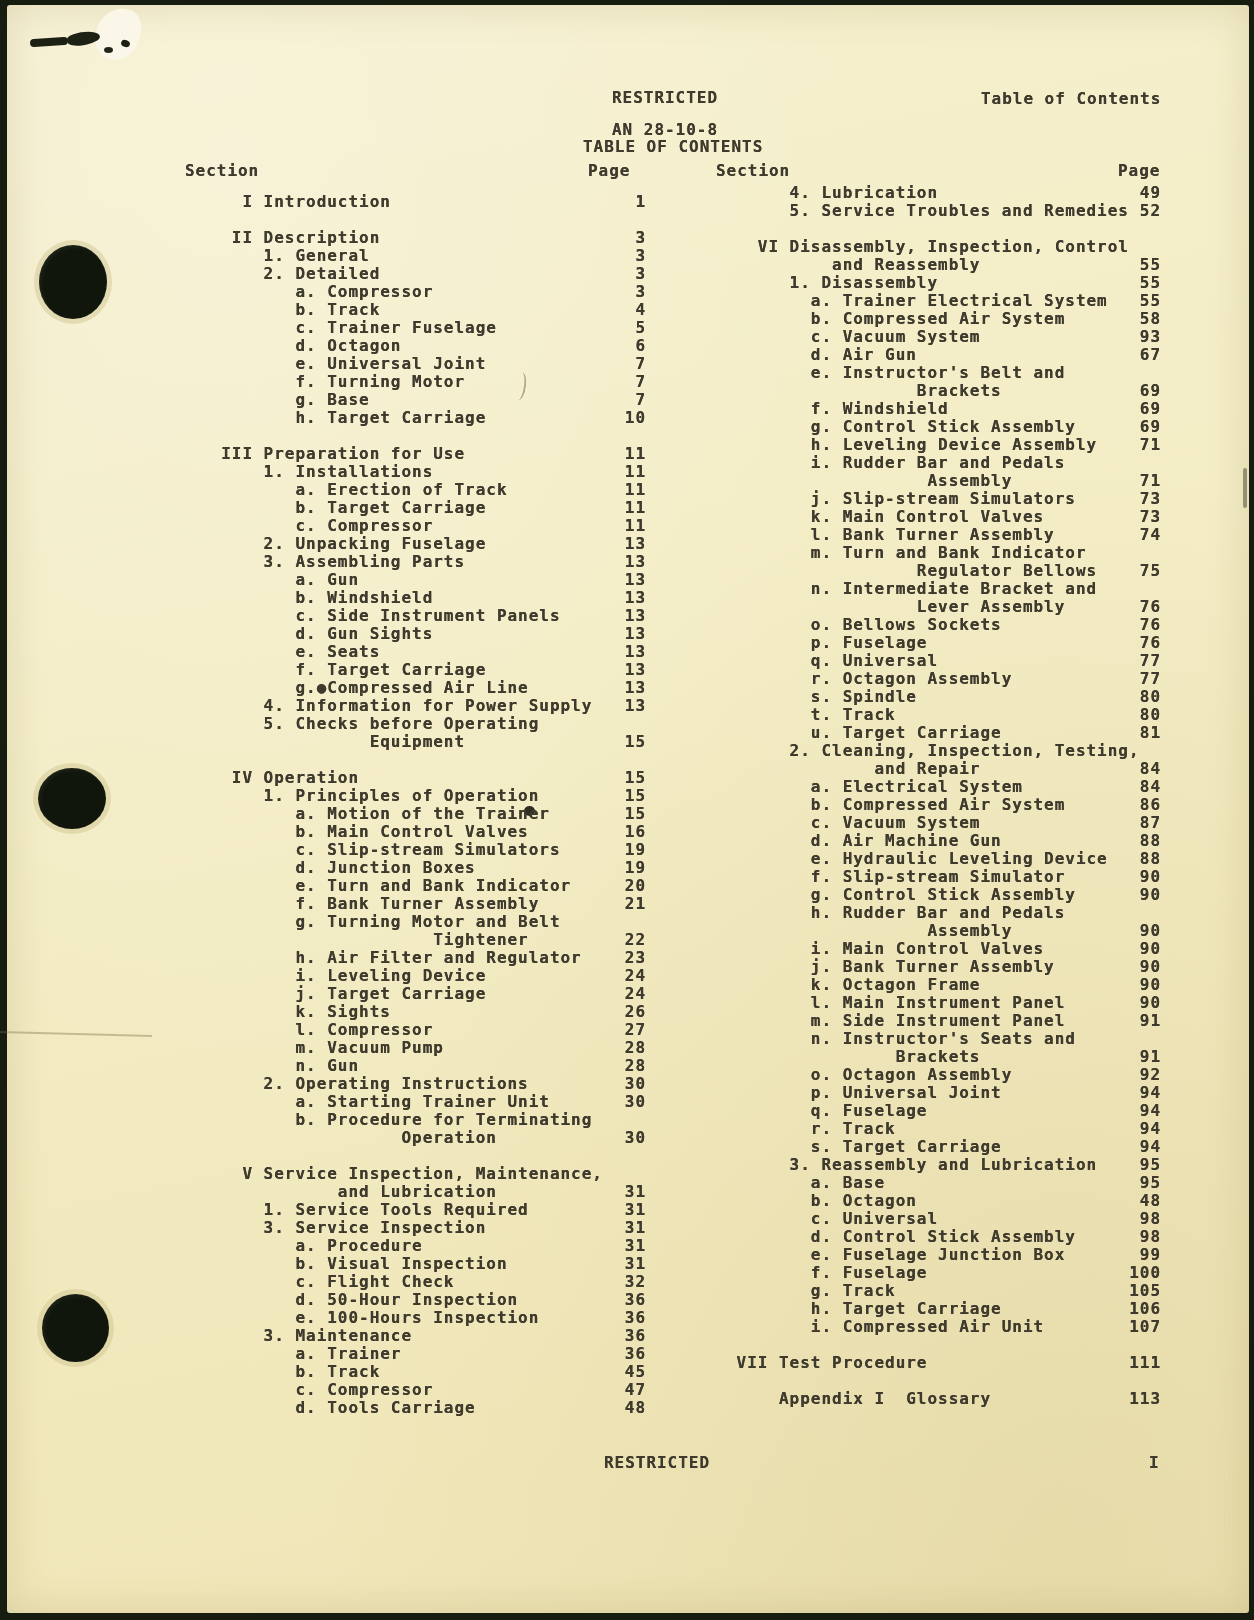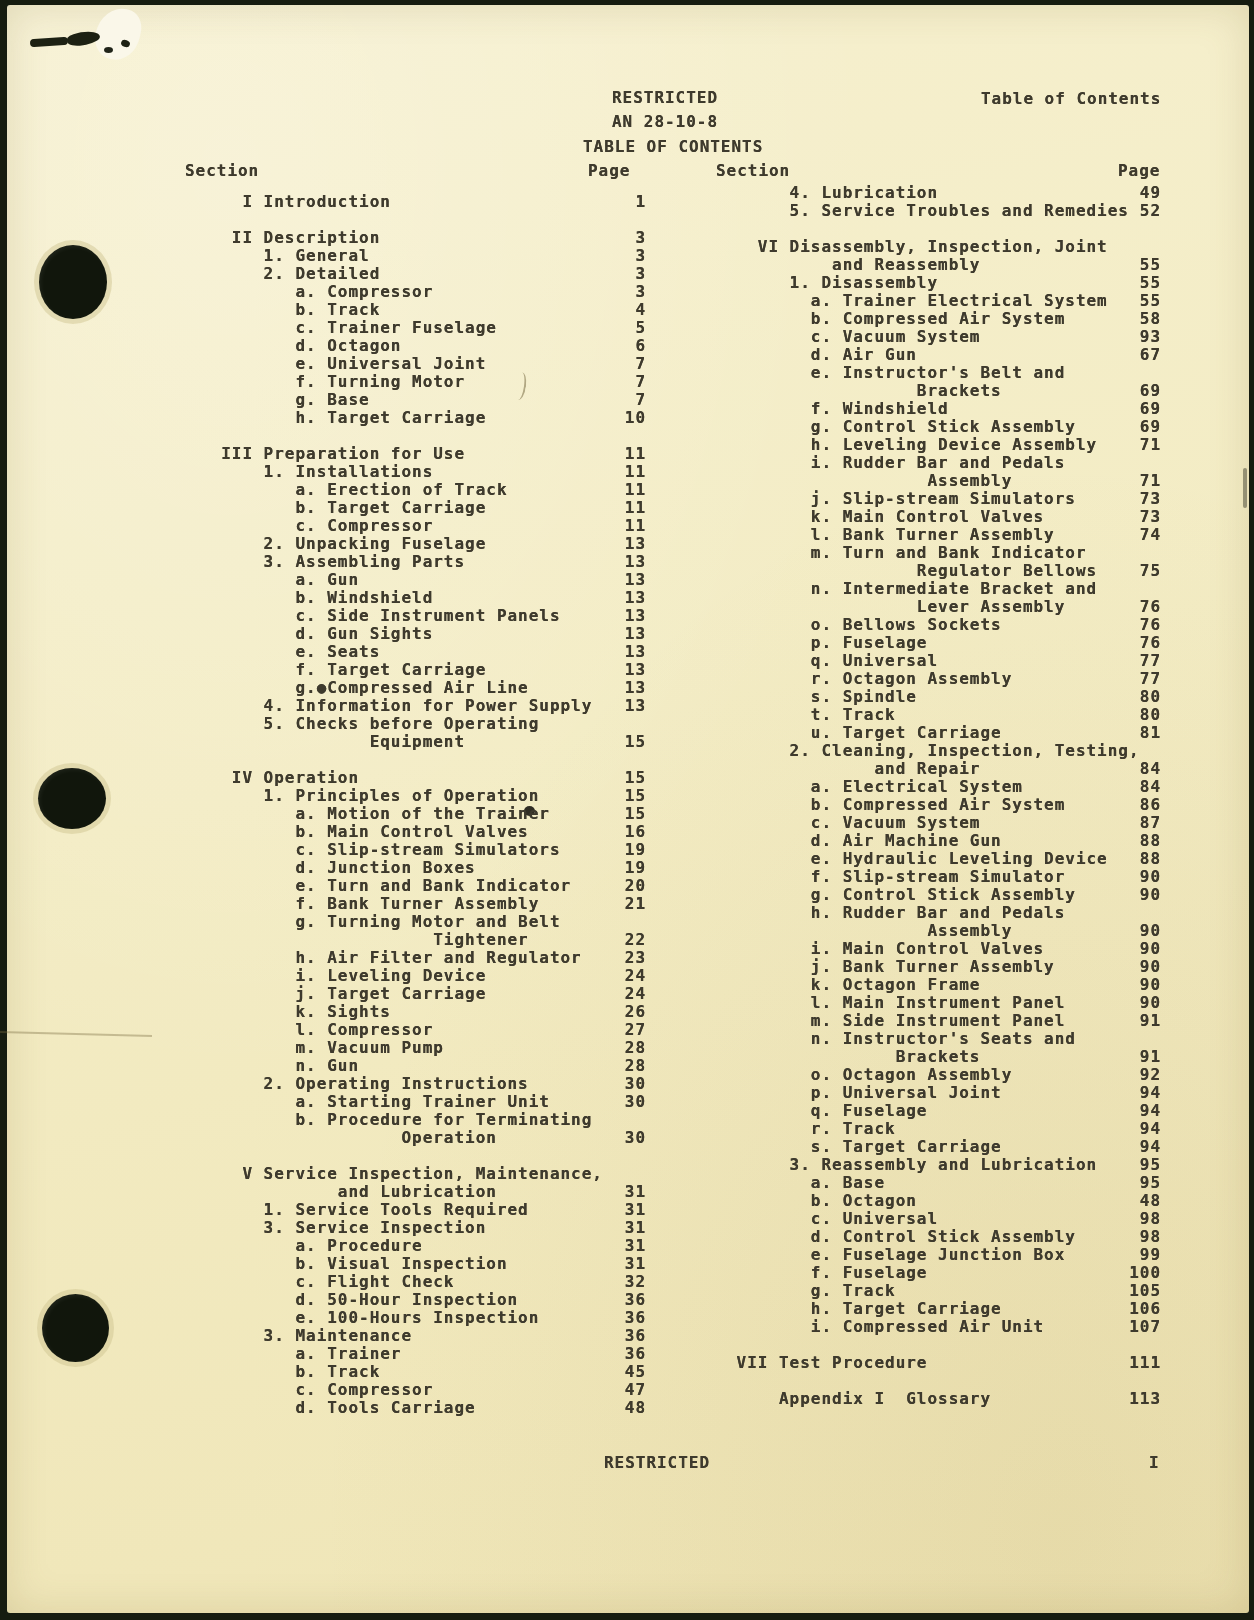--- a/index.html
+++ b/index.html
@@ -42,21 +42,21 @@
 <div class="artifact" style="left:67px;top:32px;width:33px;height:13px;background:#1d2113;border-radius:40% 60% 50% 50%;transform:rotate(-10deg);"></div>
 <div class="artifact" style="left:104px;top:47px;width:9px;height:6px;background:#20241５;background:#20241a;border-radius:50%;"></div>
 <div class="artifact" style="left:121px;top:40px;width:9px;height:7px;background:#1d2113;border-radius:50%;transform:rotate(20deg);"></div>
 
 <div class="artifact" style="left:0px;top:1033px;width:152px;height:2px;background:rgba(120,108,66,0.38);transform:rotate(1.5deg);"></div>
 <div class="artifact" style="left:514px;top:372px;width:10px;height:28px;border-right:2px solid rgba(110,95,55,0.5);border-radius:50%;transform:rotate(8deg);"></div>
 <div class="artifact" style="left:1243px;top:468px;width:4px;height:40px;background:rgba(45,45,32,0.45);border-radius:2px;"></div>
 <div class="artifact" style="left:524px;top:806px;width:11px;height:10px;background:#2f2d23;border-radius:50%;"></div>
 
 <div class="txt" style="left:612px;top:88px;">RESTRICTED</div>
-<div class="txt" style="left:612px;top:112px;">AN 28-10-8</div>
+<div class="txt" style="left:612px;top:120px;">AN 28-10-8</div>
 <div class="txt" style="left:981px;top:89px;">Table of Contents</div>
 <div class="txt" style="left:583px;top:137px;">TABLE OF CONTENTS</div>
 
 <div class="txt" style="left:185px;top:161px;">Section</div>
 <div class="txt" style="left:588px;top:161px;">Page</div>
 <div class="txt" style="left:716px;top:161px;">Section</div>
 <div class="txt" style="left:1118px;top:161px;">Page</div>
 
 <div class="col" id="col-left" style="left:200px;top:193px;width:446px;">
     <div class="line">
@@ -339,21 +339,21 @@
     </div>
     <div class="line">
       <span class="t">      5. Service Troubles and Remedies</span>
       <span class="p">52</span>
     </div>
     <div class="line">
       <span class="t"></span>
       <span class="p"></span>
     </div>
     <div class="line">
-      <span class="t">   VI Disassembly, Inspection, Joint</span>
+      <span class="t">   VI Disassembly, Inspection, Control</span>
       <span class="p"></span>
     </div>
     <div class="line">
       <span class="t">          and Reassembly</span>
       <span class="p">55</span>
     </div>
     <div class="line">
       <span class="t">      1. Disassembly</span>
       <span class="p">55</span>
     </div>

